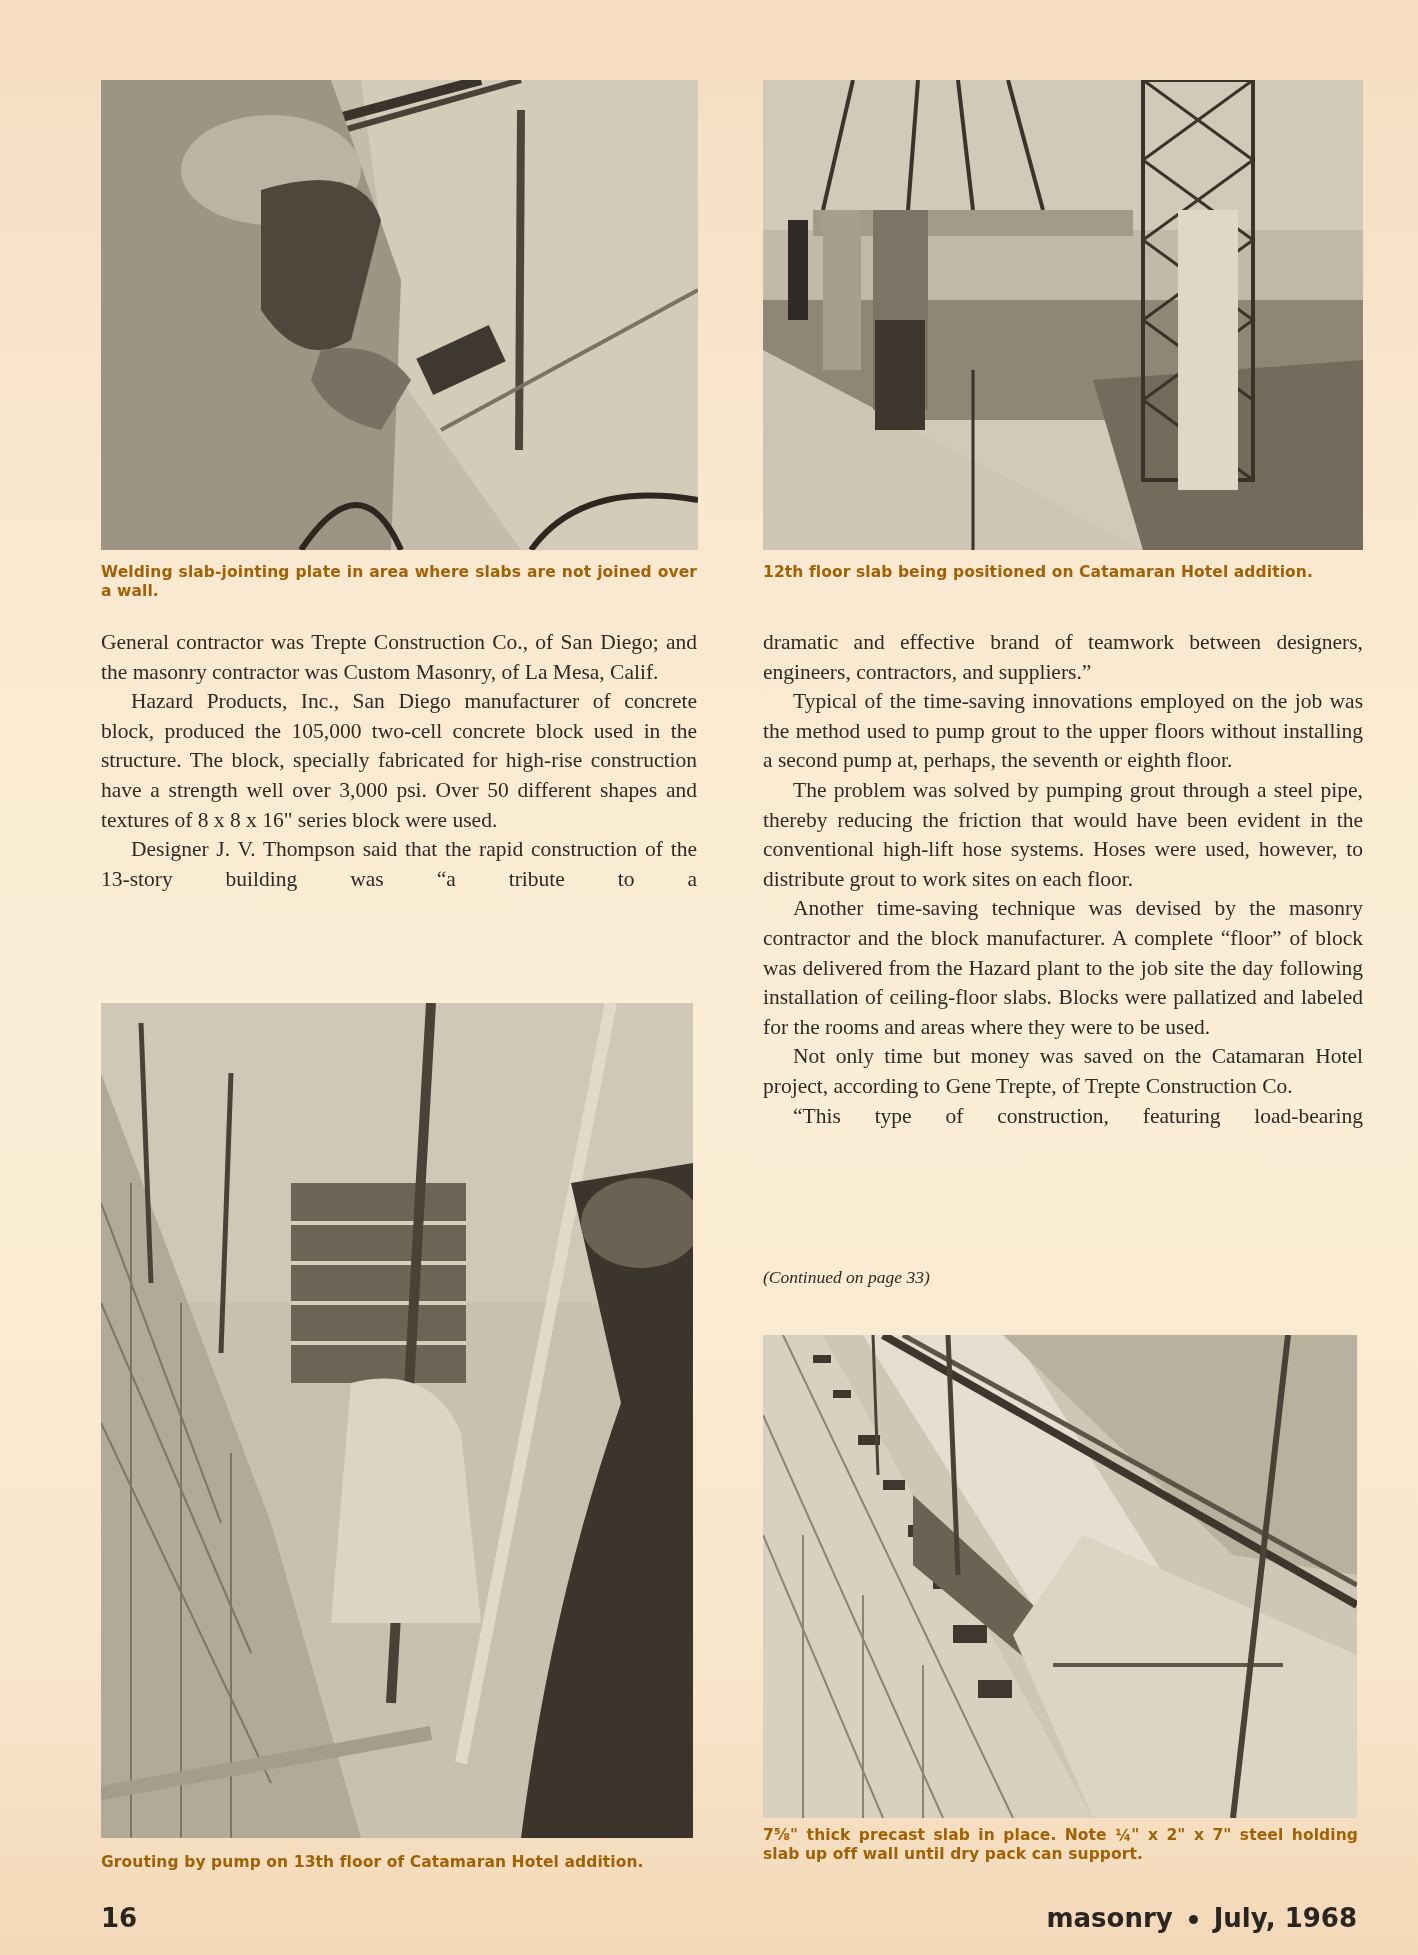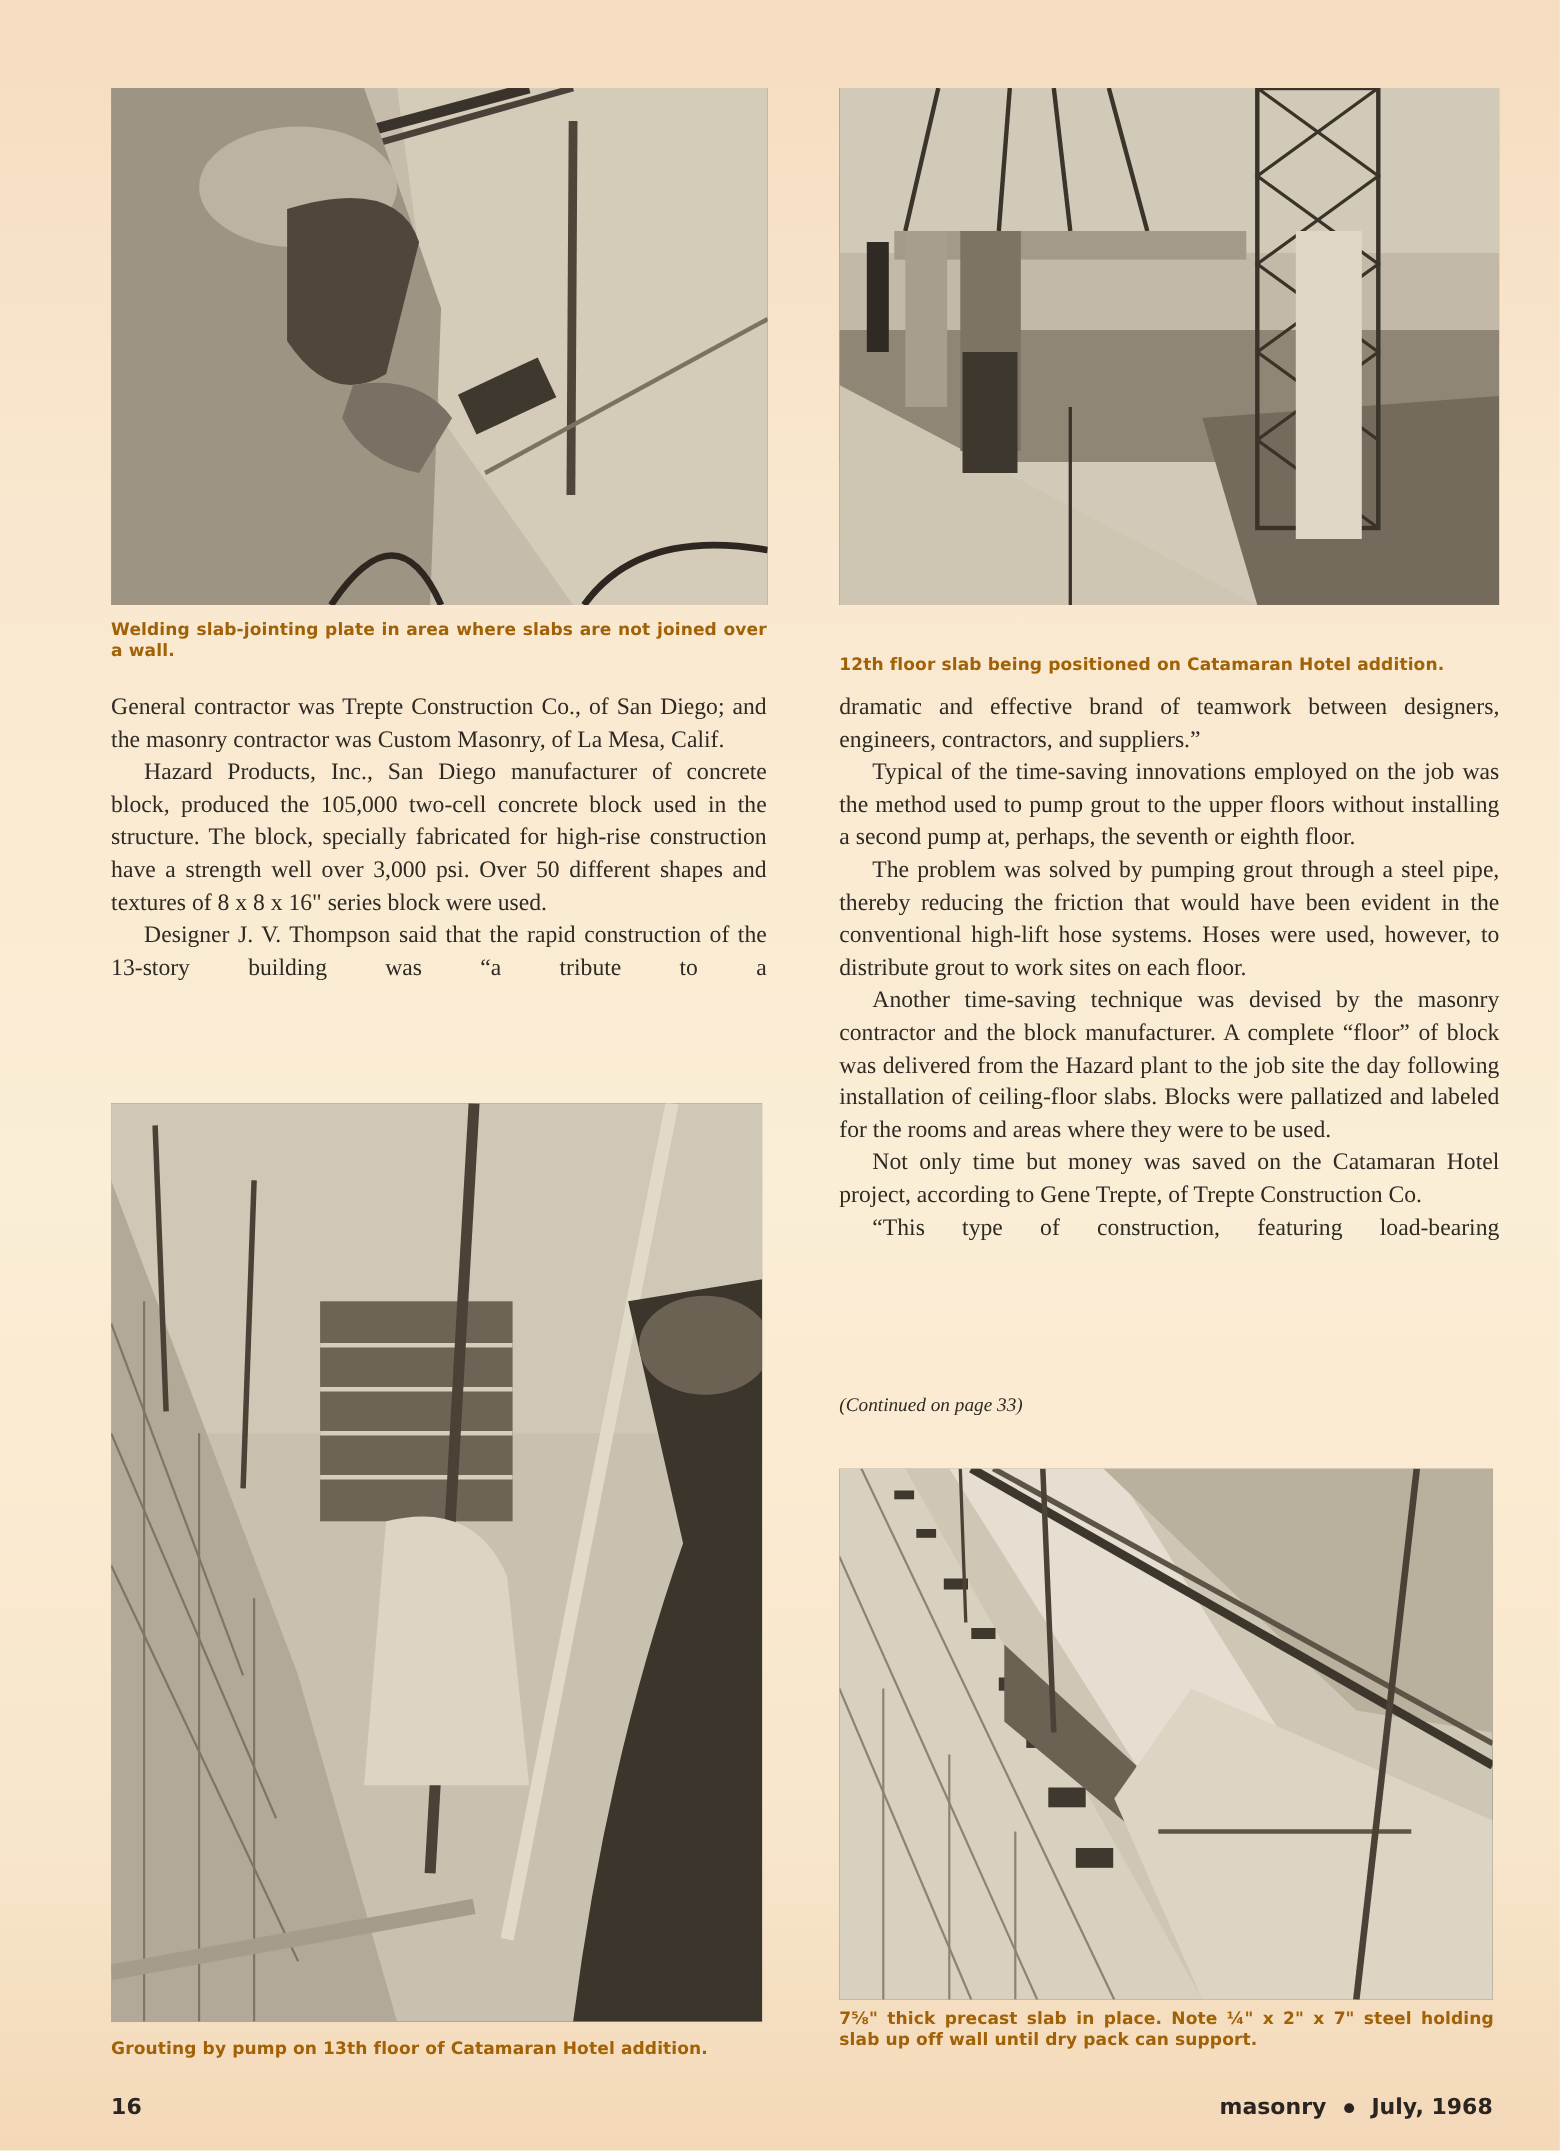--- a/index.html
+++ b/index.html
@@ -26,21 +26,21 @@
   }
   .col p { margin: 0; text-indent: 30px; }
   .col p.noindent { text-indent: 0; }
   .continued {
     position: absolute; font-style: italic; font-size: 17.5px;
     text-align: left; color: #2f2a24;
   }
   .footer {
     position: absolute; top: 1903px;
     font-family: "DejaVu Sans", sans-serif; font-weight: bold;
-    font-size: 20px; color: #2a2520;
+    font-size: 26px; color: #2a2520;
   }
   .footer .dot { display: inline-block; width: 9px; height: 9px; border-radius: 50%; background: #2a2520; margin: 0 16px; vertical-align: middle; }
 </style>
 </head>
 <body>
 
 <div class="photo" style="left:101px; top:80px; width:597px; height:470px;">
   <svg viewBox="0 0 597 470" preserveAspectRatio="none">
     <rect width="597" height="470" fill="#c6bcab"></rect>
     <polygon points="260,0 597,0 597,470 420,470 300,300" fill="#d4cbb9"></polygon>
@@ -75,21 +75,21 @@
     <path d="M380,0 L490,80 L380,160 L490,240 L380,320 L490,400" fill="none" stroke="#3a332a" stroke-width="3"></path>
     <path d="M490,0 L380,80 L490,160 L380,240 L490,320" fill="none" stroke="#3a332a" stroke-width="3"></path>
     <rect x="25" y="140" width="20" height="100" fill="#2f2a24"></rect>
     <rect x="60" y="130" width="38" height="160" fill="#a79e8d"></rect>
     <rect x="110" y="130" width="55" height="200" fill="#7d7466"></rect>
     <rect x="112" y="240" width="50" height="110" fill="#3e372e"></rect>
     <rect x="415" y="130" width="60" height="280" fill="#e0d8c6"></rect>
     <line x1="210" y1="290" x2="210" y2="470" stroke="#3a332a" stroke-width="3"></line>
   </svg>
 </div>
-<div class="caption" style="left:763px; top:595px; width:600px;">12th floor slab being positioned on Catamaran Hotel addition.</div>
+<div class="caption" style="left:763px; top:563px; width:600px;">12th floor slab being positioned on Catamaran Hotel addition.</div>
 
 <div class="col" style="left:101px; top:628px; width:596px;">
   <p class="noindent">General contractor was Trepte Construction Co., of San Diego; and the masonry contractor was Custom Masonry, of La Mesa, Calif.</p>
   <p>Hazard Products, Inc., San Diego manufacturer of concrete block, produced the 105,000 two-cell concrete block used in the structure. The block, specially fabricated for high-rise construction have a strength well over 3,000 psi. Over 50 different shapes and textures of 8 x 8 x 16" series block were used.</p>
   <p style="text-align-last: justify;">Designer J. V. Thompson said that the rapid construction of the 13-story building was “a tribute to a</p>
 </div>
 
 <div class="photo" style="left:101px; top:1003px; width:592px; height:835px;">
   <svg viewBox="0 0 592 835" preserveAspectRatio="none">
     <rect width="592" height="835" fill="#c9c1b0"></rect>

